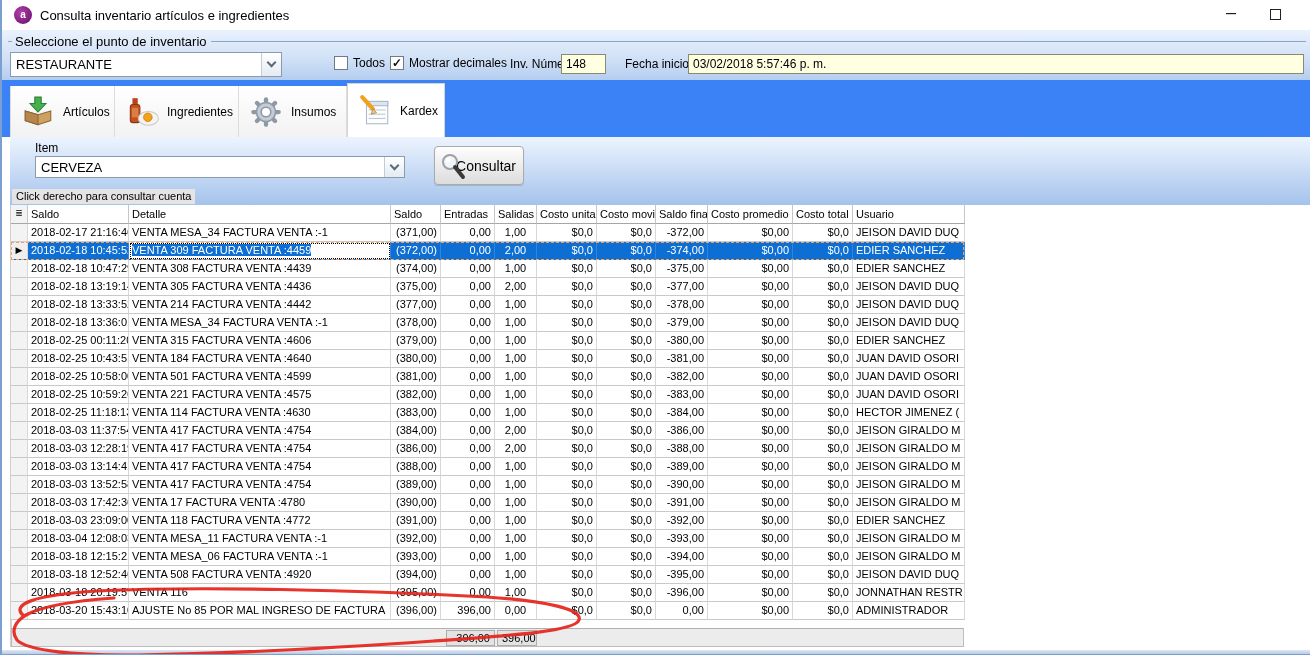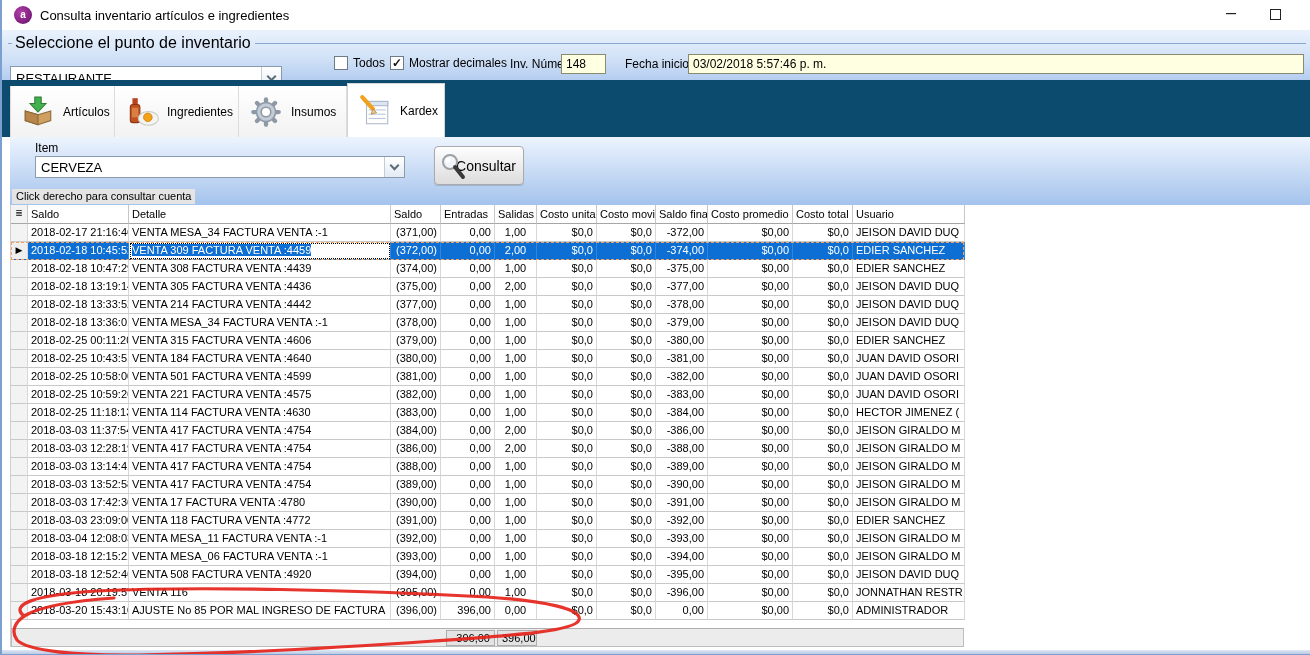--- a/index.html
+++ b/index.html
@@ -13,41 +13,41 @@
            background:radial-gradient(circle at 35% 35%, #b03ea8, #7c1d7c 70%);
            color:#fff;font-size:10px;font-weight:bold;text-align:center;line-height:18px;}
   .title{position:absolute;left:38px;top:8px;font-size:13px;}
   .winbtn{position:absolute;top:6px;width:26px;height:18px;text-align:center;font-size:14px;color:#222;cursor:default;}
   .btn-min{right:66px;top:2px;font-size:18px;}
   .btn-max{right:22px;}
   .btn-max .sq{display:inline-block;width:11px;height:11px;border:1.5px solid #222;margin-top:3px;}
   
   .panel1{position:absolute;left:0;top:30px;width:100%;height:50px;
           background:linear-gradient(#eaf2fd, #cfe0f6 60%, #b4cdf0);}
-  .grouphead{position:absolute;left:6px;top:4px;right:4px;display:flex;align-items:center;font-size:16px;}
+  .grouphead{position:absolute;left:6px;top:4px;right:4px;display:flex;align-items:center;font-size:13px;}
   .gline{height:0;border-top:1px solid #88a7cf;}
   .gline.pre{width:4px;margin-right:3px;}
   .gline.post{flex:1;margin-left:4px;}
   .combo{position:absolute;background:#fff;border:1px solid #8a9bb0;display:flex;align-items:center;}
   .combo .val{flex:1;padding:0 5px;font-size:13px;white-space:nowrap;overflow:hidden;}
   .combo .dd{width:20px;align-self:stretch;border-left:1px solid #c2cbd6;
              background:linear-gradient(#ffffff,#e4ebf3);display:flex;align-items:center;justify-content:center;}
   .chev{width:7px;height:7px;border-left:2px solid #5a6b7a;border-bottom:2px solid #5a6b7a;
         transform:rotate(-45deg);margin-top:-4px;}
-  .combo1{left:8px;top:36px;width:272px;height:25px;}
+  .combo1{left:8px;top:22px;width:272px;height:25px;}
   .cbx{position:absolute;display:flex;align-items:center;font-size:12px;}
   .cbx .box{width:14px;height:14px;background:#fff;border:1px solid #707a86;margin-right:5px;
             text-align:center;line-height:13px;font-size:12px;color:#111;font-weight:bold;}
   .cbx .box .mark{visibility:hidden;}
   .cbx.checked .box .mark{visibility:visible;}
   .lbl{position:absolute;font-size:12px;white-space:nowrap;}
   .yellowbox{position:absolute;background:#ffffe1;border:1px solid #8a8a6e;height:20px;
              font-size:12px;line-height:18px;padding:0 4px;white-space:nowrap;overflow:hidden;}
   
-  .tabstrip{position:absolute;left:0;top:80px;width:100%;height:57px;background:#0c4a6e;}
+  .tabstrip{position:absolute;left:0;top:80px;width:100%;height:57px;background:#3b82f6;}
   .tab{position:absolute;top:6px;height:51px;display:flex;align-items:center;gap:8px;padding:0 10px;
        background:linear-gradient(#ffffff,#f2f2f2);border-right:1px solid #dcdcdc;font-size:12px;cursor:default;}
   .tab.first{border-left:1px solid #dcdcdc;}
   .tab.active{top:3px;height:54px;background:#fff;border:1px solid #d5d5d5;border-bottom:none;z-index:2;}
   .tabicon{width:34px;height:34px;flex:0 0 auto;}
   
   .panel2{position:absolute;left:0;top:137px;width:100%;height:68px;
           background:linear-gradient(#edf4fe, #c5d9f4 55%, #a4c3ec);margin-left:8px;}
   .combo2{left:25px;top:19px;width:370px;height:22px;}
   .consultbtn{position:absolute;left:424px;top:9px;width:90px;height:39px;border:1px solid #ababab;border-radius:4px;

